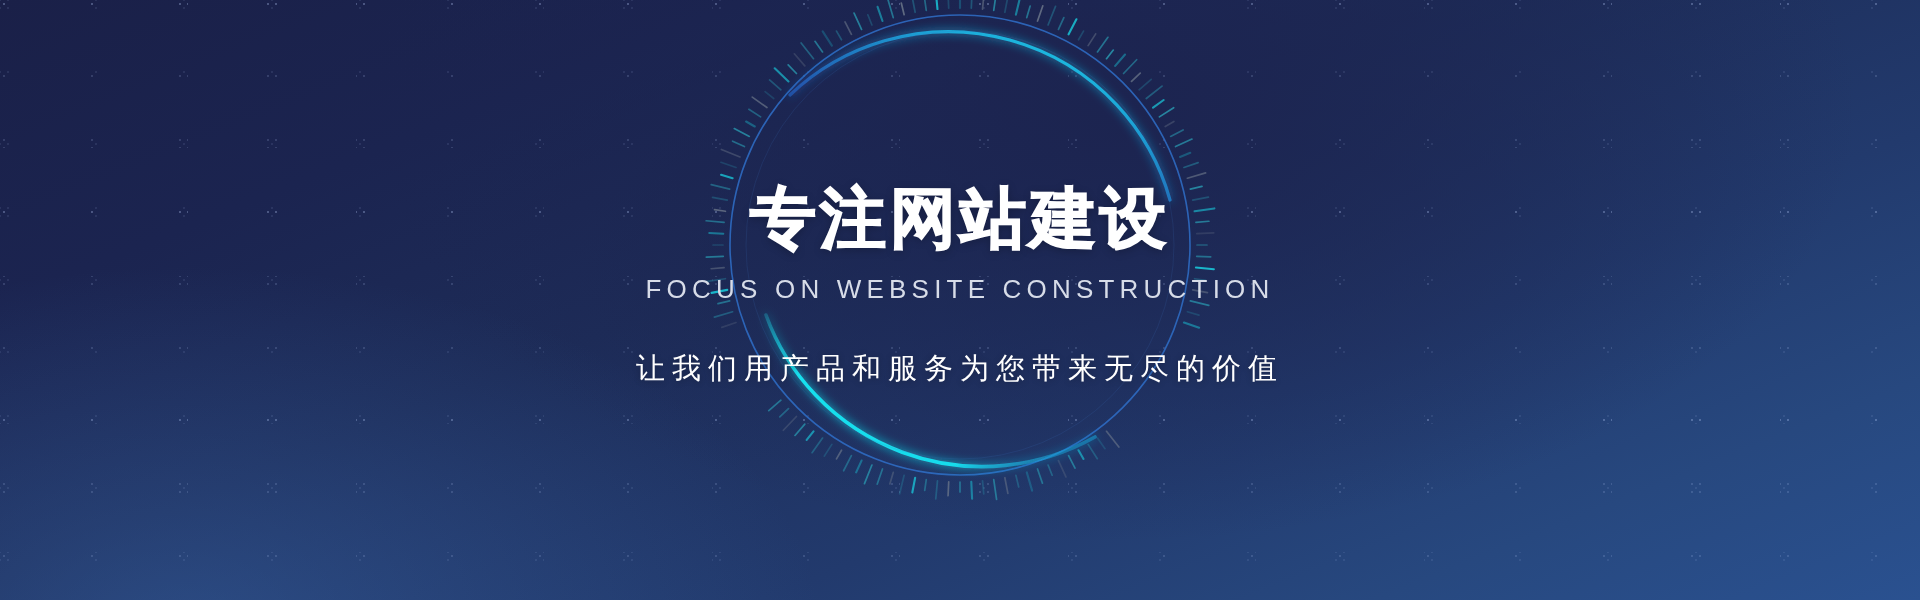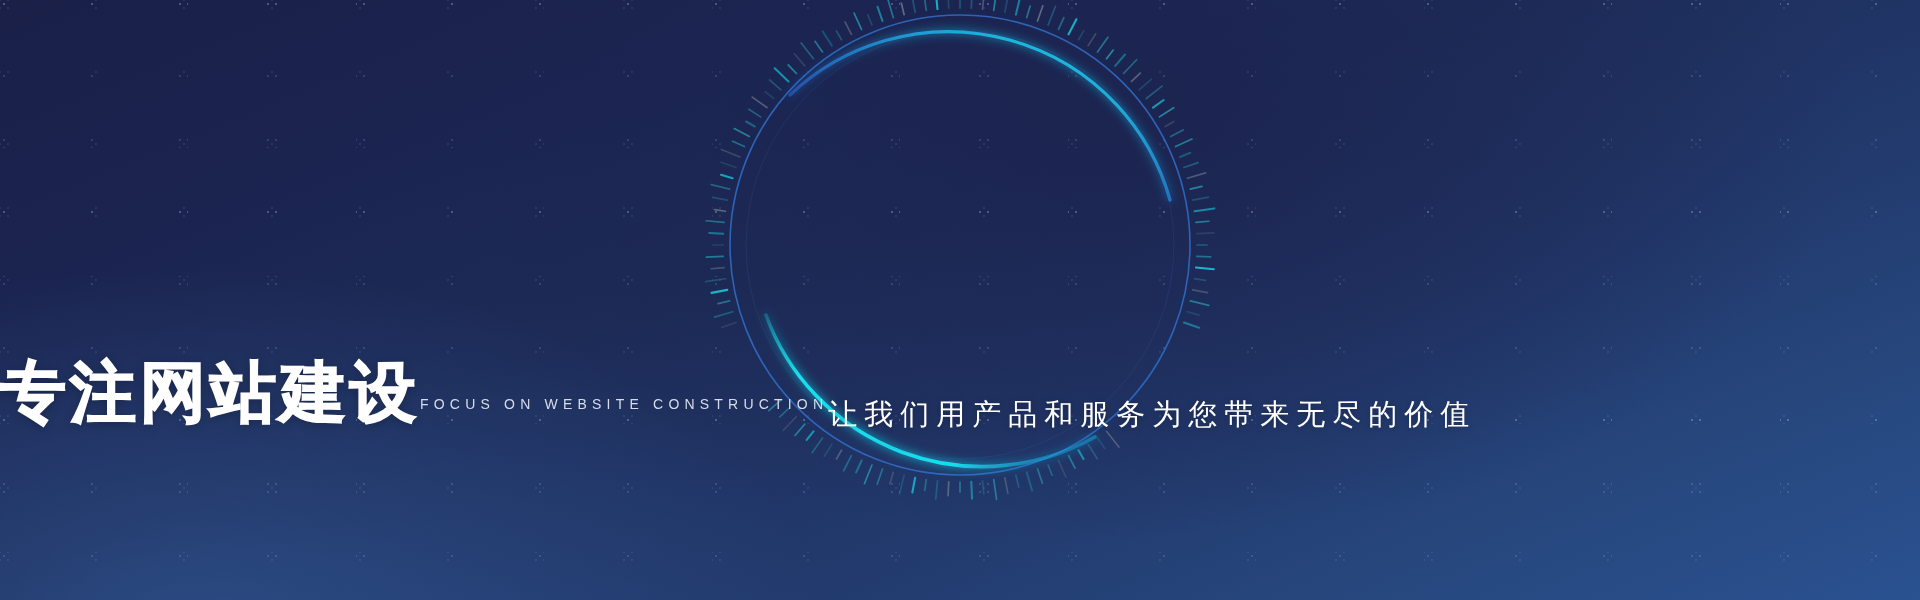--- a/index.html
+++ b/index.html
@@ -89,20 +89,21 @@
   }
   .ring-wrap svg { display: block; overflow: visible; }
 
   
   .content {
     position: absolute;
     left: 0; right: 0;
     top: 0;
     height: 600px;
     display: flex;
+    flex-direction: column;
     align-items: center;
     justify-content: flex-start;
     padding-top: 186px;
     box-sizing: border-box;
   }
 
   .headline {
     font-family: "DejaVu Sans", "Liberation Sans", sans-serif;
     font-size: 66px;
     font-weight: 700;
@@ -111,21 +112,21 @@
     letter-spacing: 4px;
     margin: 0;
     white-space: nowrap;
     text-shadow: 0 2px 10px rgba(0,0,0,0.28);
     -webkit-text-stroke: 1.6px #ffffff;
   }
 
   .subtitle {
     margin: 22px 0 0 0;
     font-family: "Liberation Sans", "DejaVu Sans", sans-serif;
-    font-size: 14px;
+    font-size: 26px;
     font-weight: 400;
     color: #d7dce8;
     letter-spacing: 5.2px;
     white-space: nowrap;
   }
 
   .tagline {
     margin: 44px 0 0 0;
     font-family: "DejaVu Sans", "Liberation Sans", sans-serif;
     font-size: 29px;

